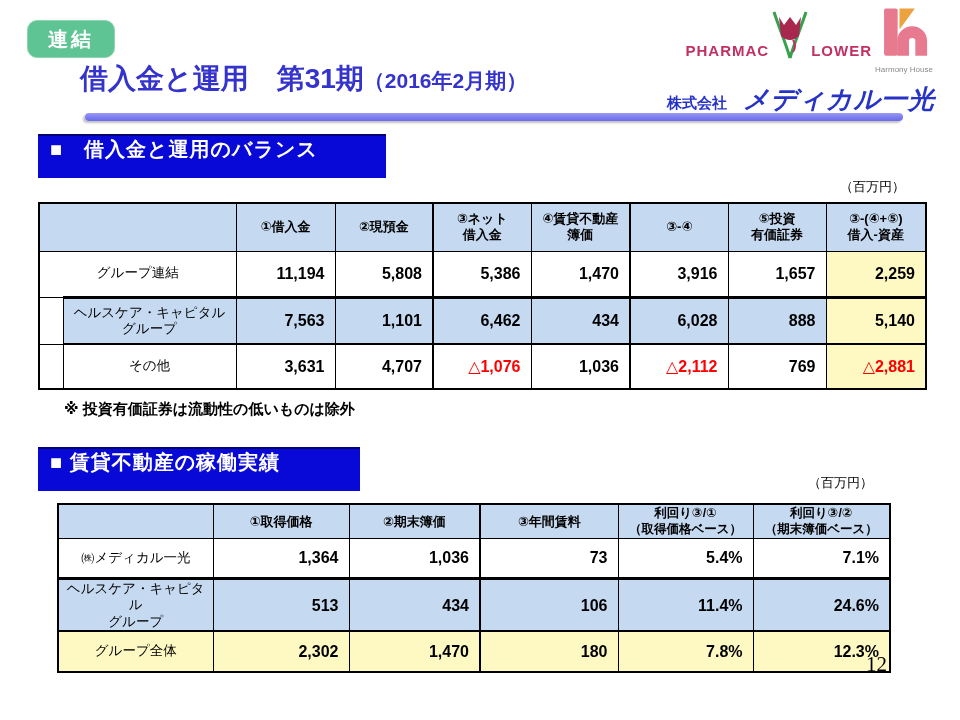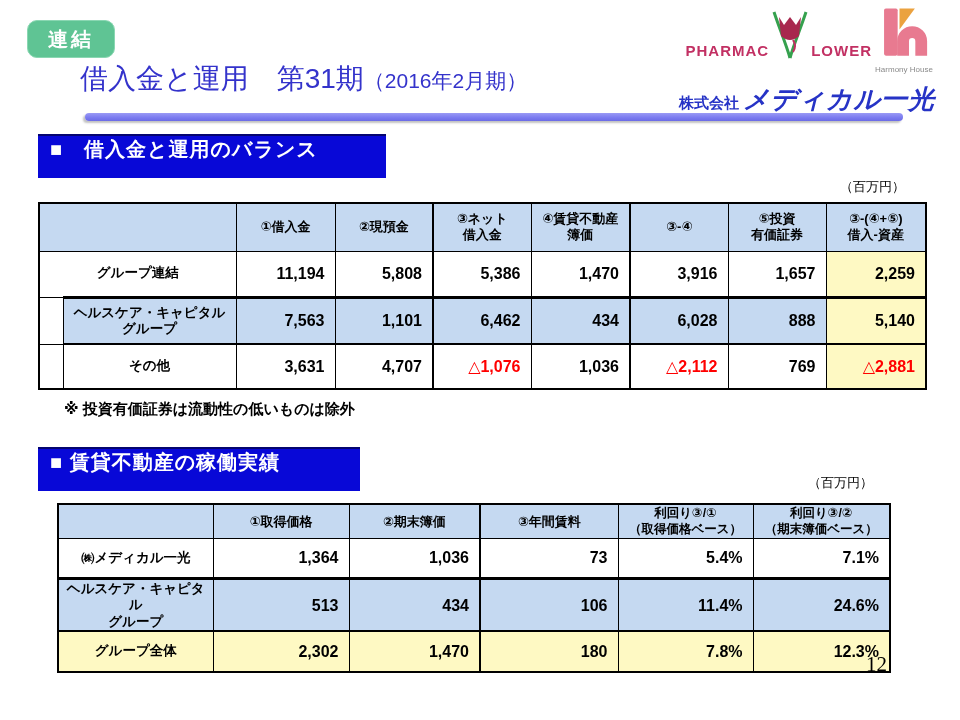--- a/index.html
+++ b/index.html
@@ -10,36 +10,36 @@
   }
   .abs{position:absolute;}
 
   
   .badge{
     left:27px;top:20px;width:86px;height:36px;border-radius:10px;
     background:#5FC494;border:1px solid #8ad7b2;
     color:#fff;font-weight:bold;font-size:20px;letter-spacing:3px;
     display:flex;align-items:center;justify-content:center;
   }
-  .title{left:80px;top:60px;color:#3433CB;font-weight:normal;white-space:nowrap;}
+  .title{left:80px;top:60px;color:#3433CB;font-weight:bold;white-space:nowrap;}
   .title .main{font-size:28px;}
   .title .sub{font-size:21px;}
   .rule{
     left:85px;top:113px;width:818px;height:8px;border-radius:4px;
     background:linear-gradient(#9a9af5 0%,#7c7cf0 55%,#6b6be6 100%);
     box-shadow:-2px 2px 2px rgba(120,120,120,.45);
   }
 
   
   .pharmacy{right:88px;top:10px;display:flex;align-items:flex-end;color:#C23063;font-weight:bold;font-size:15px;letter-spacing:1px;}
   .pharmacy .txt{padding-bottom:6px;}
   .harmony{right:18px;top:6px;width:76px;display:flex;flex-direction:column;align-items:center;}
   .harmony .cap{font-size:8px;color:#8a8a8a;margin-top:1px;white-space:nowrap;}
   .company{right:25px;top:82px;display:flex;align-items:baseline;color:#2633C6;white-space:nowrap;}
-  .company .pre{font-size:15px;font-weight:bold;margin-right:4px;}
+  .company .pre{font-size:15px;font-weight:bold;margin-right:16px;}
   .company .nm{font-size:26px;font-weight:bold;font-style:italic;letter-spacing:1px;}
 
   
   .sect{
     background:#0808D7;color:#fff;font-weight:bold;font-size:20px;
     display:flex;align-items:flex-start;padding-left:12px;letter-spacing:1px;
     border-top:2px solid #050570;
   }
   .sect1{left:38px;top:134px;width:336px;height:42px;}
   .sect2{left:38px;top:447px;width:310px;height:42px;}
@@ -54,21 +54,21 @@
   .t1{left:38px;top:202px;border-radius:11px;}
   .t2{left:57px;top:503px;}
   .t2tot{left:57px;top:630px;}
   table{border:2px solid #000;}
   td.h{
     background:#C5D9F1;text-align:center;font-weight:bold;font-size:13px;
     white-space:pre-line;line-height:1.25;vertical-align:middle;
   }
   td.h.sm{font-size:12.5px;}
   td.lbl{
-    text-align:center;font-weight:bold;font-size:13.5px;
+    text-align:center;font-weight:normal;font-size:13.5px;
     white-space:pre-line;line-height:1.2;vertical-align:middle;
   }
   td.num{
     text-align:right;font-weight:bold;font-size:16px;
     padding-right:10px;vertical-align:middle;white-space:nowrap;
   }
   .blue{background:#C5D9F1;}
   .peach{background:#fef9c3;}
   .neg{color:#FF0000;}
   .bt3{border-top:3px solid #000;}

